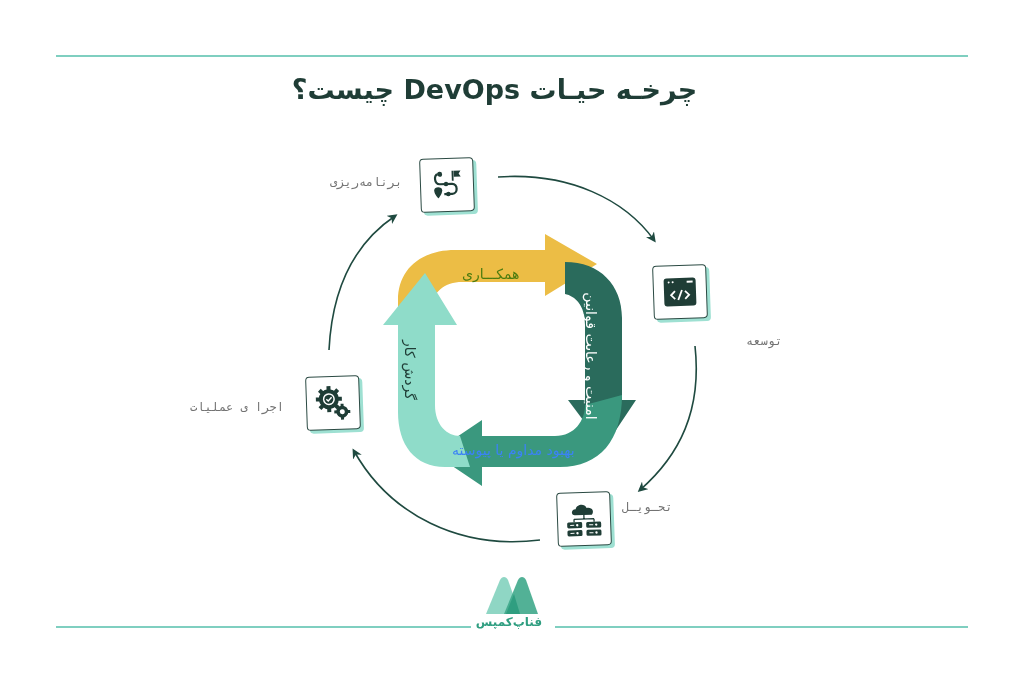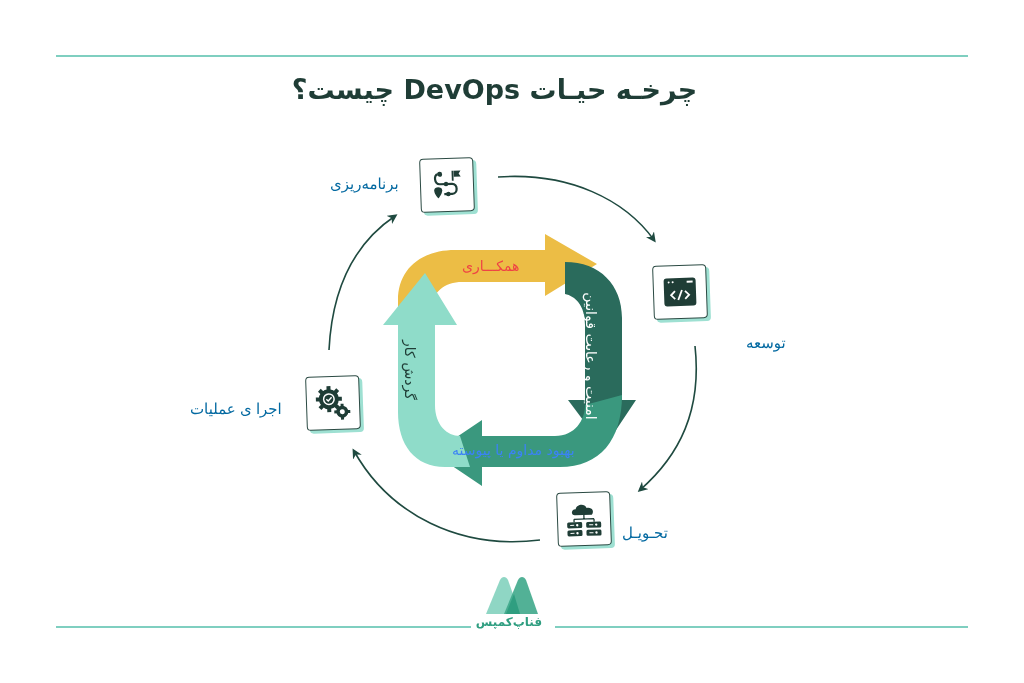--- a/index.html
+++ b/index.html
@@ -10,22 +10,22 @@
       color: #1f3d36;
     }
     .hline { position: absolute; height: 2px; background: #7fcfc0; }
     .title {
       position: absolute; left: 0; top: 74px; width: 989px; text-align: center;
       font-size: 27px; font-weight: bold; color: #1f3d36; direction: rtl;
       font-family: "DejaVu Sans", sans-serif;
     }
     svg.diagram { position: absolute; left: 0; top: 0; }
     .stage-label {
-      position: absolute; font-size: 15px; color: #0369a1; direction: rtl; white-space: nowrap;
-      font-family: Liberation Sans, sans-serif;
+      position: absolute; font-size: 12px; color: #737373; direction: rtl; white-space: nowrap;
+      font-family: Liberation Mono, monospace;
     }
     .card {
       position: absolute; width: 52px; height: 52px; background: #ffffff;
       border: 1.5px solid #2b4a43; border-radius: 4px;
       box-shadow: 3px 3px 0 #9ee0d2;
       display: flex; align-items: center; justify-content: center;
       transform: rotate(-2deg);
     }
     .card svg { display: block; }
     .loop-text {
@@ -66,21 +66,21 @@
     <path fill="#ecbd45" d="M398,320 L398,300 C398,270 420,250 455,250 L545,250 L545,234 L597,264 L545,296 L545,282 L462,282 C445,282 432,292 430,310 Z"></path>
 
     <path fill="#2a6b5c" d="M565,262 C600,262 622,285 622,318 L622,400 L636,400 L604,448 L568,400 L585,400 L585,325 C585,305 575,296 565,294 Z"></path>
 
     <path fill="#3a987e" d="M622,395 C622,440 600,467 560,467 L482,467 L482,486 L433,453 L482,420 L482,436 L555,436 C575,436 585,420 585,405 Z"></path>
 
     <path fill="#8fdcc9" d="M470,467 L445,467 C415,467 398,445 398,412 L398,325 L383,325 L425,273 L457,325 L435,325 L435,405 C435,425 447,436 460,436 Z"></path>
   </g>
 </svg>
 
-<div class="loop-text" style="left:462px; top:258px; color:#ef4444;">همکـــاری</div>
+<div class="loop-text" style="left:462px; top:266px; color:#4d7c0f;">همکـــاری</div>
 <div class="loop-text" style="left:527px; top:348px; color:#ffffff; transform: rotate(90deg); transform-origin: center;">امنیت و رعایت قوانین</div>
 <div class="loop-text" style="left:452px; top:442px; color:#3b82f6;">بهبود مداوم یا پیوسته</div>
 <div class="loop-text" style="left:380px; top:362px; color:#1f3d36; transform: rotate(90deg); transform-origin: center;">گردش کار</div>
 
 <div class="card" style="left:420px; top:158px;">
   <svg width="34" height="34" viewBox="0 0 34 34">
     <path d="M8,6 C4,6 4,16 10,16 L22,16 C28,16 28,26 22,26 L14,26" fill="none" stroke="#1f3d36" stroke-width="2.2"></path>
     <circle cx="10" cy="6" r="2.5" fill="#1f3d36"></circle>
     <circle cx="16" cy="16" r="2.3" fill="#1f3d36"></circle>
     <circle cx="18" cy="26" r="2.3" fill="#1f3d36"></circle>
@@ -115,21 +115,21 @@
     <rect x="5" y="23.5" width="4" height="1" fill="#fff"></rect>
       <circle cx="12" cy="24" r="1.2" fill="#fff"></circle>
     <rect x="24" y="23.5" width="4" height="1" fill="#fff"></rect>
       <circle cx="31" cy="24" r="1.2" fill="#fff"></circle>
     <rect x="5" y="31.5" width="4" height="1" fill="#fff"></rect>
       <circle cx="12" cy="32" r="1.2" fill="#fff"></circle>
     <rect x="24" y="31.5" width="4" height="1" fill="#fff"></rect>
       <circle cx="31" cy="32" r="1.2" fill="#fff"></circle>
   </svg>
 </div>
-<div class="stage-label" style="left:622px; top:524px;">تحـویـل</div>
+<div class="stage-label" style="left:622px; top:500px;">تحـویـل</div>
 
 <div class="card" style="left:306px; top:376px;">
   <svg width="36" height="36" viewBox="0 0 36 36">
     <g fill="#1f3d36">
       <circle cx="14" cy="14" r="10"></circle>
       <rect x="12" y="1" width="4" height="5"></rect>
         <rect x="12" y="22" width="4" height="5"></rect>
       <rect x="1" y="12" width="5" height="4"></rect>
         <rect x="22" y="12" width="5" height="4"></rect>
       <rect x="12" y="1" width="4" height="5" transform="rotate(45 14 14)"></rect>

